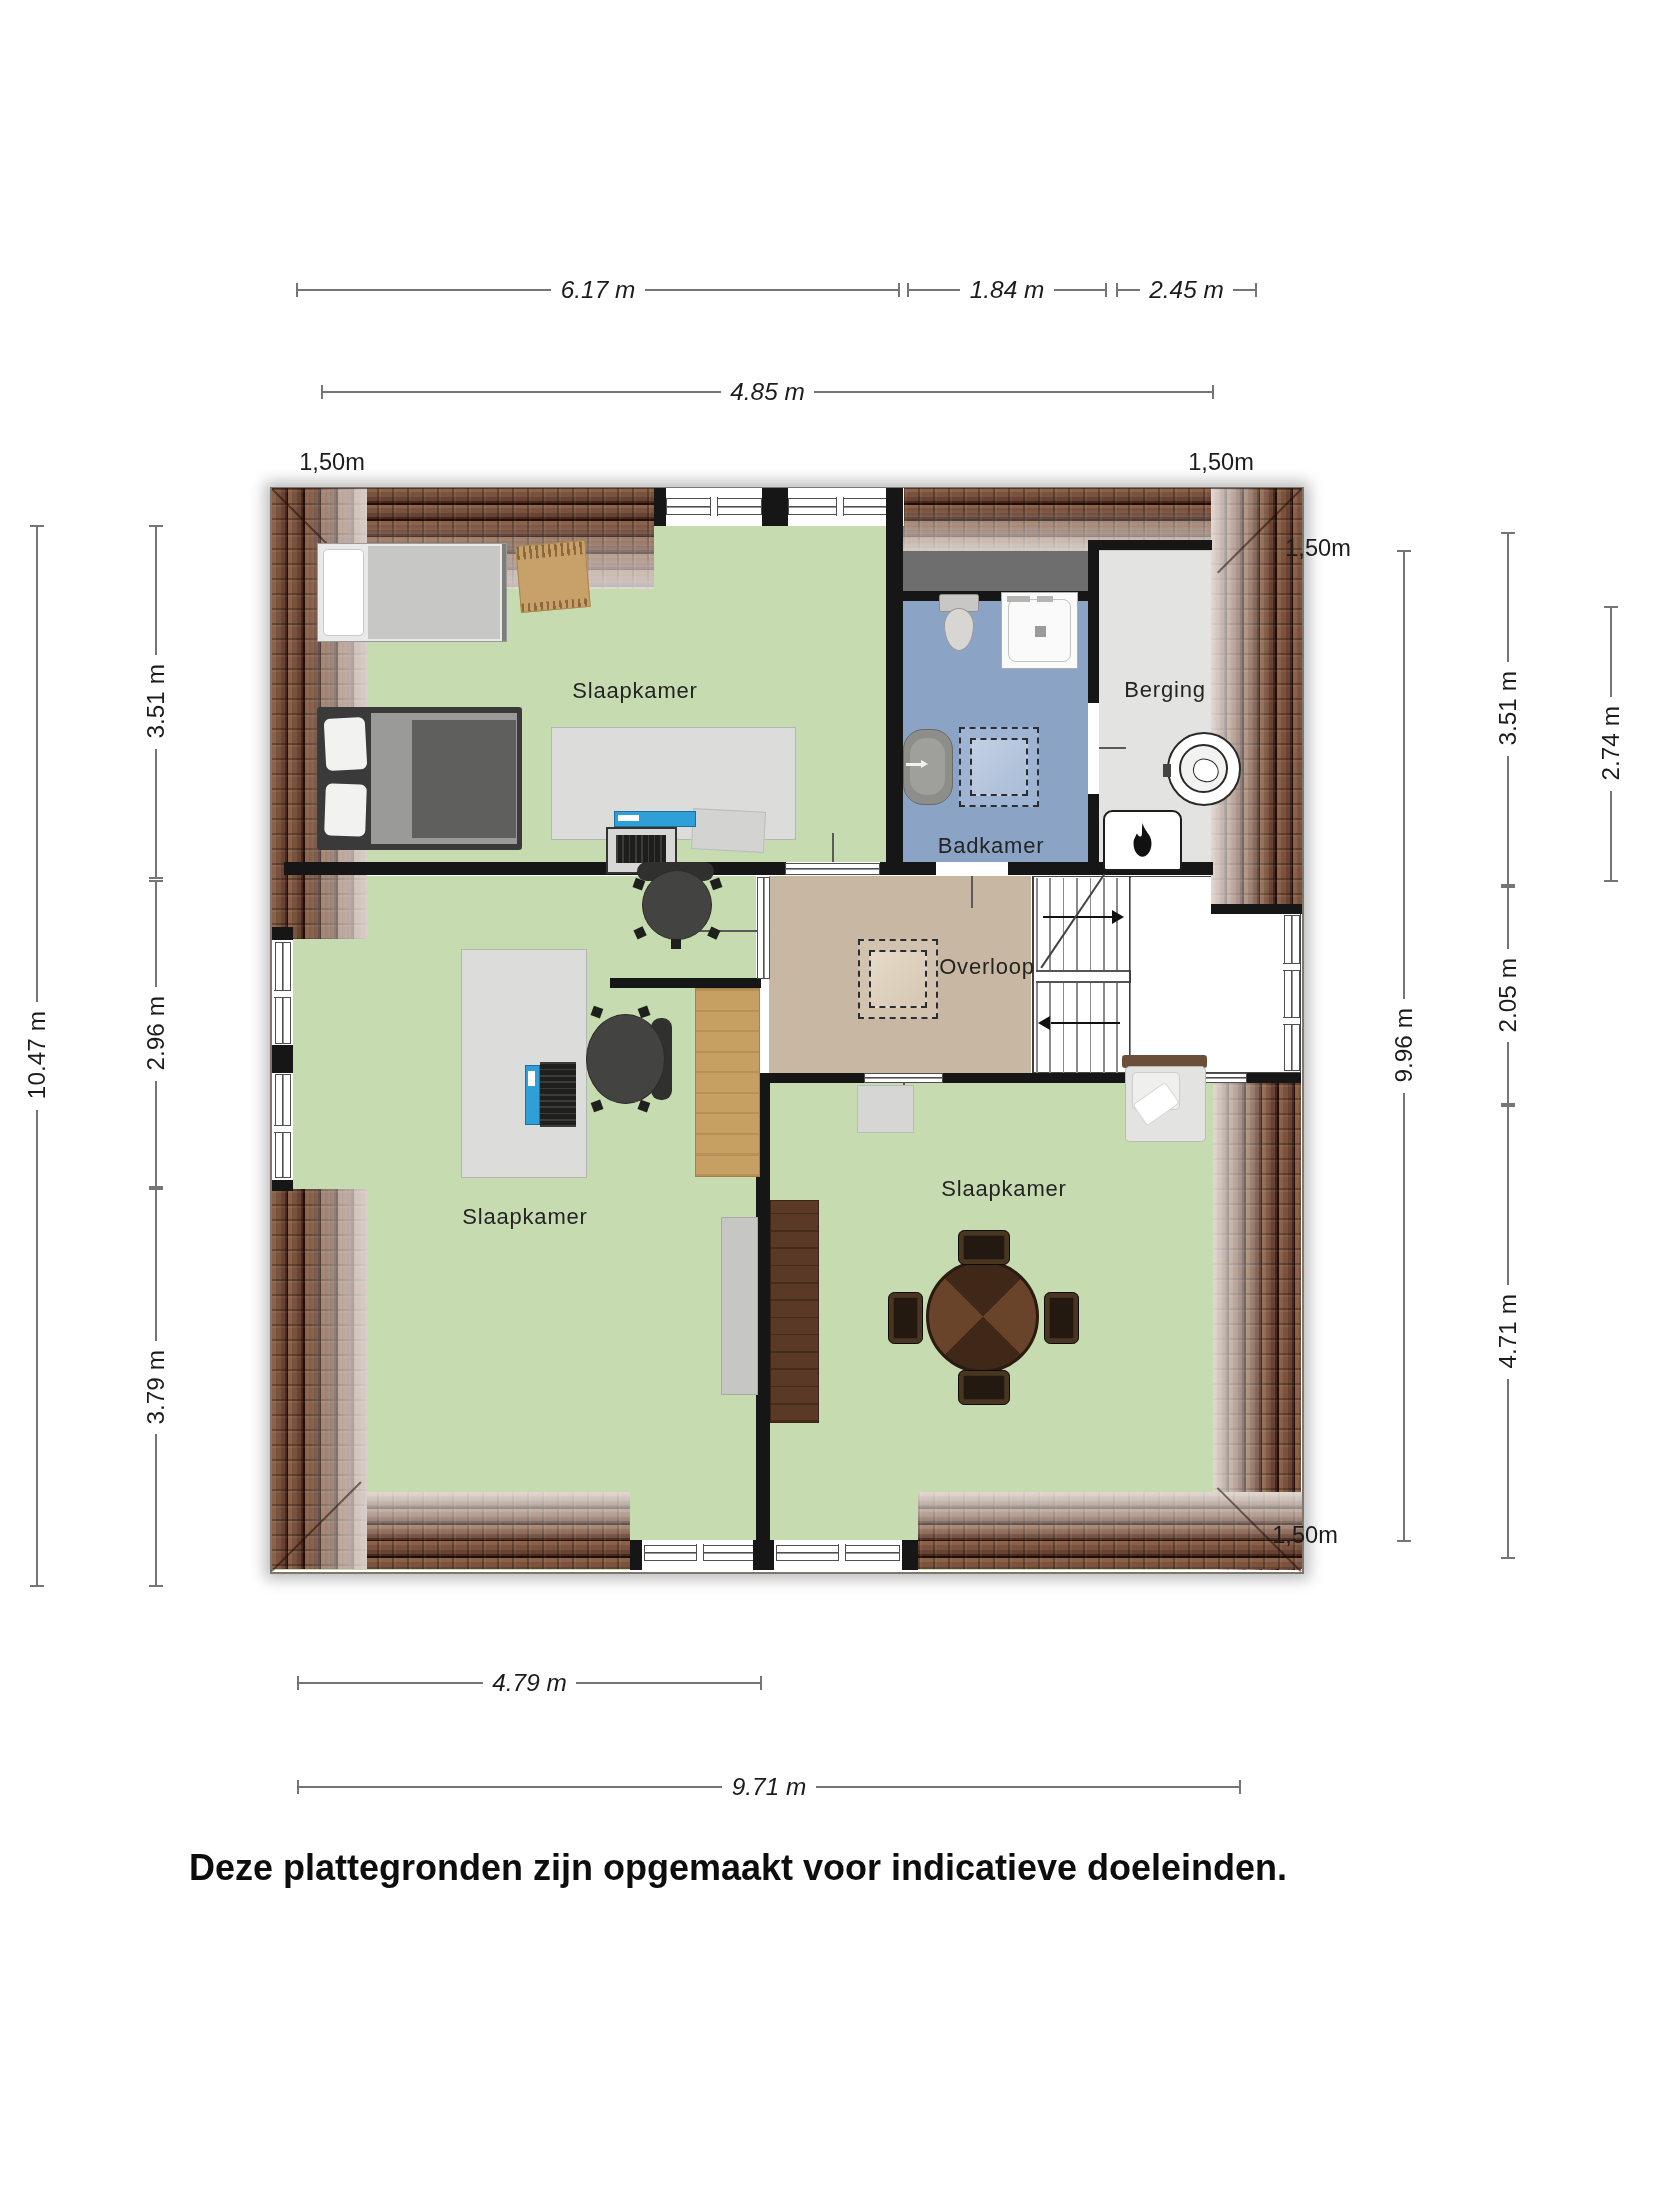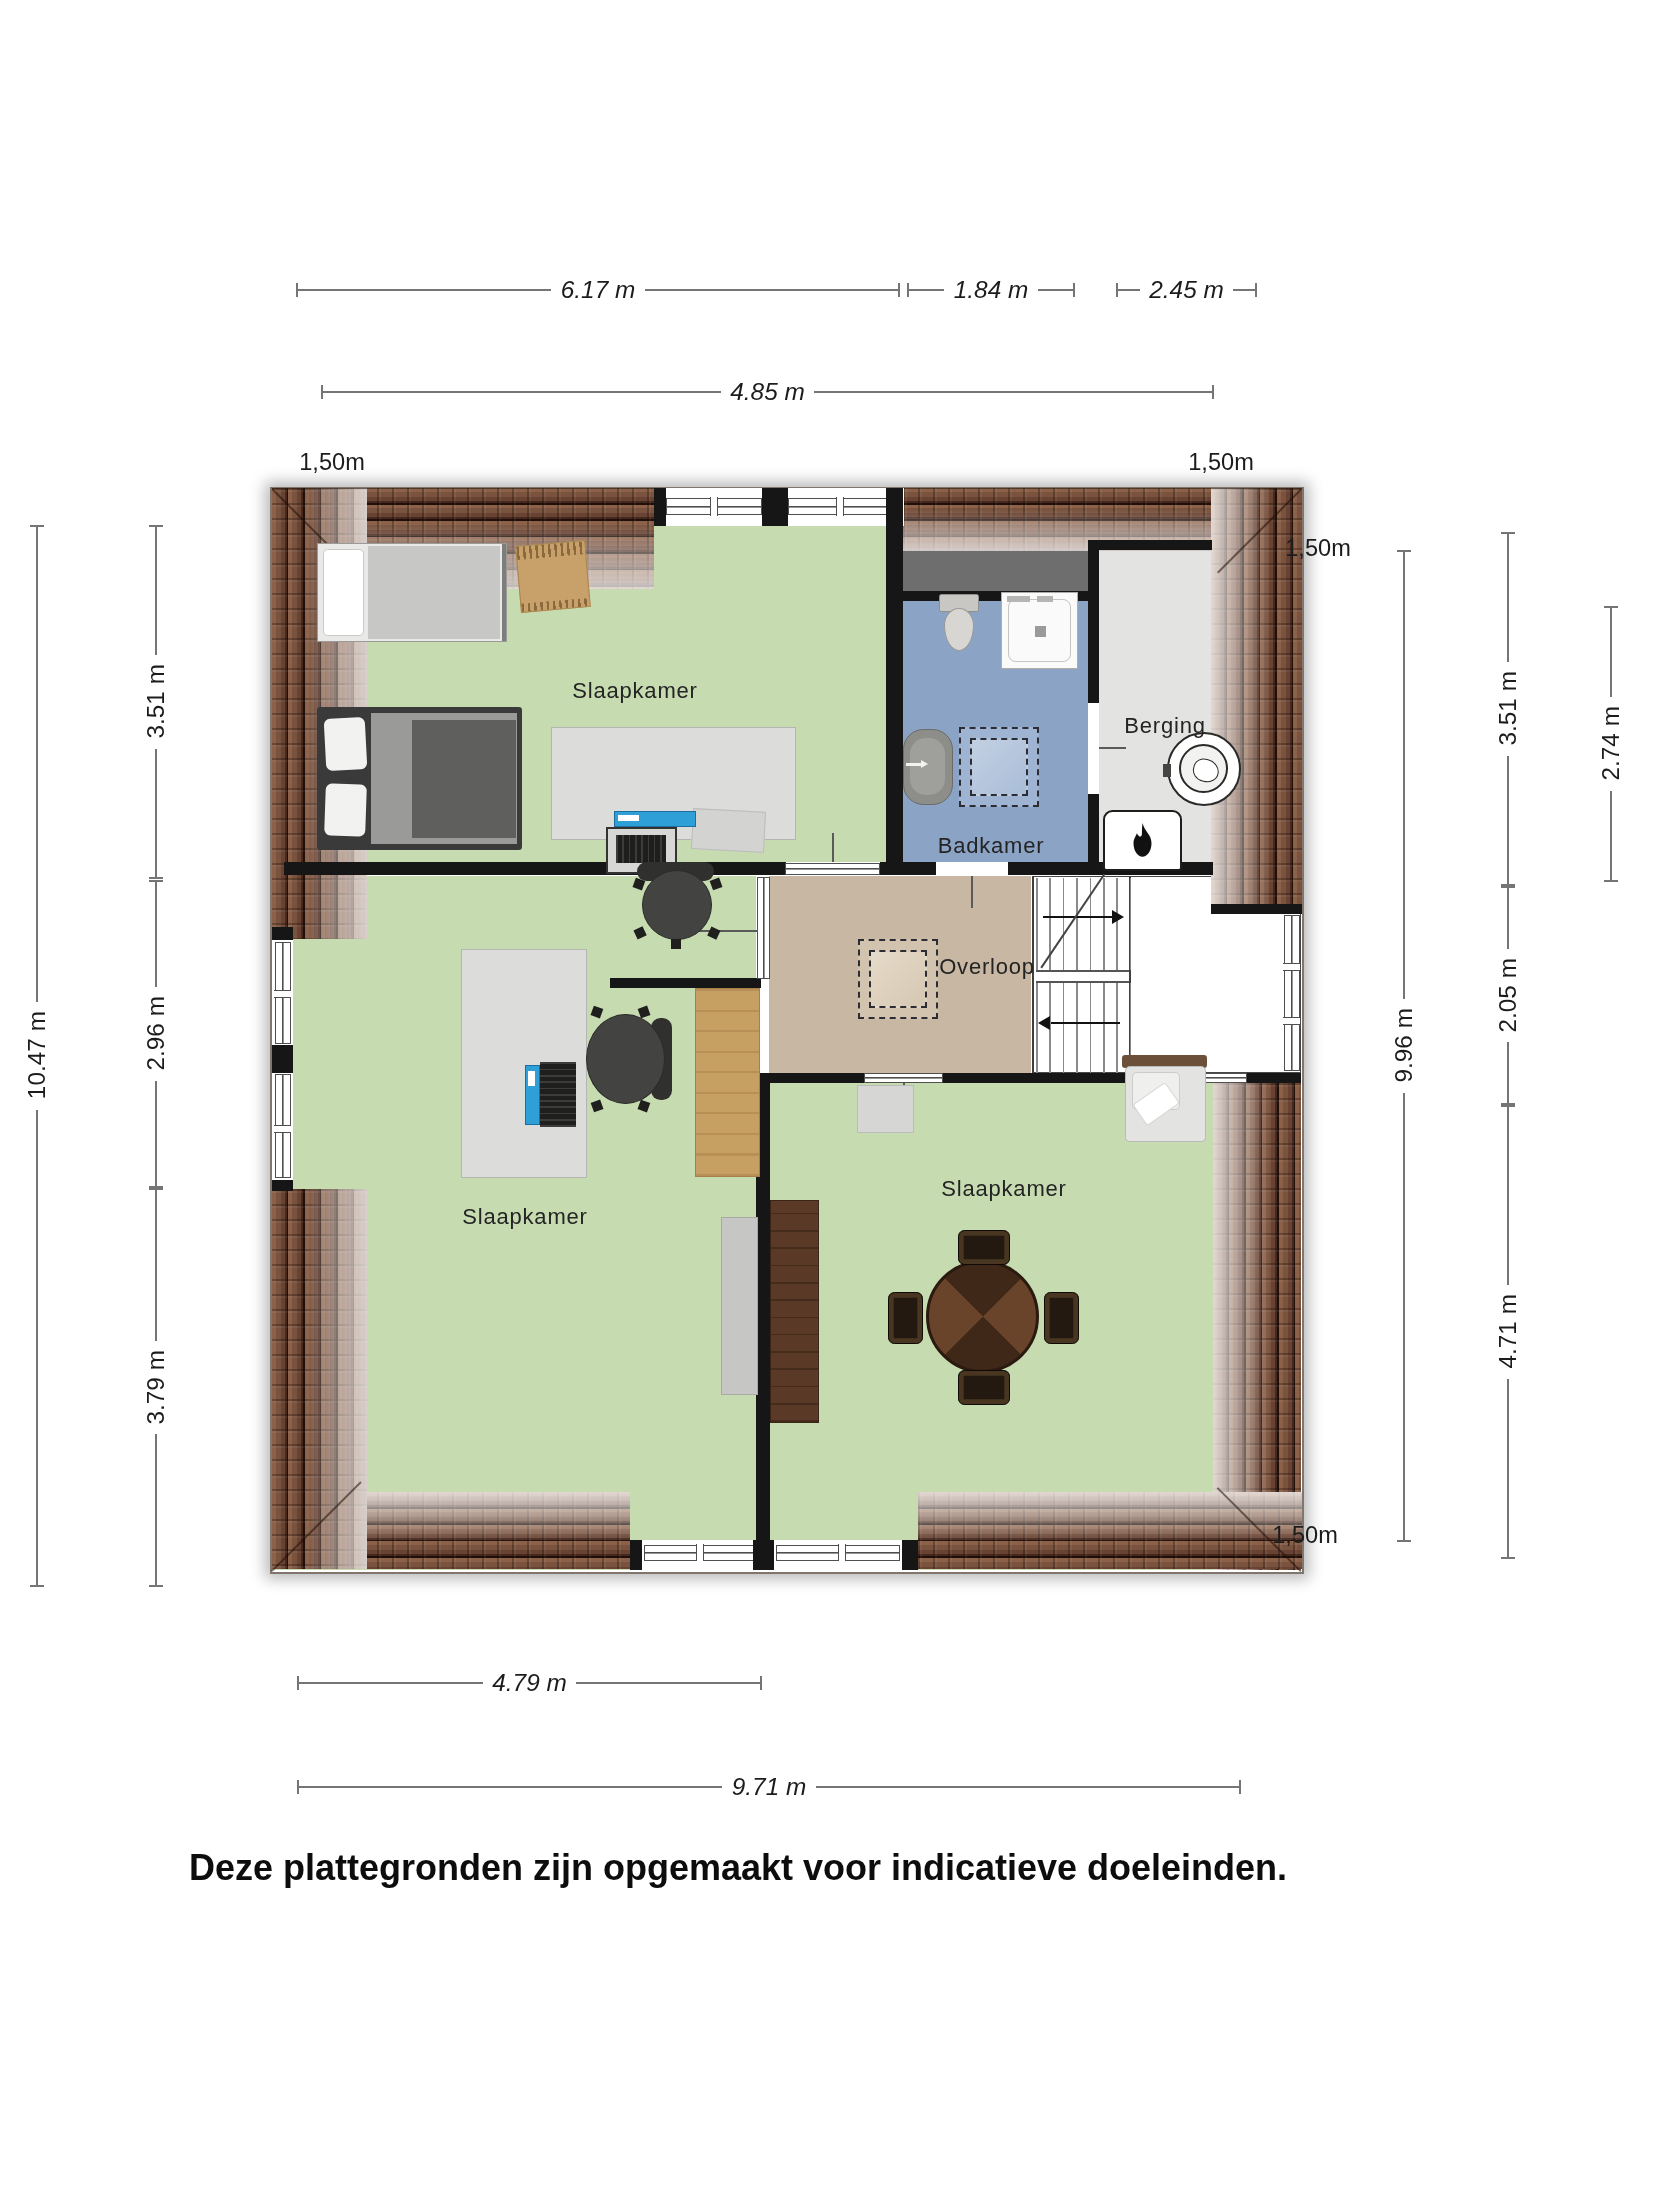--- a/index.html
+++ b/index.html
@@ -274,36 +274,36 @@
   <div class="fur" style="left:1103px;top:810px;width:79px;height:61px;background:#ffffff;border:2.4px solid #1d1d1b;border-radius:9.5px 9.5px 3.2px 3.2px;box-sizing:border-box;">
     <svg width="27" height="36" viewBox="0 0 24 32" style="position:absolute;left:23.6px;top:11px;">
       <path fill="#111" d="M12 0 C14 8 20 10 20 18 C20 25 16 30 12 30 C8 30 4 25 4 18 C4 14 6 12 7 9 C9 13 11.5 13 11.5 9 C11.5 6 11.5 3 12 0 Z"></path>
     </svg>
   </div>
 
   <div class="rlabel" style="left:635px;top:691px;">Slaapkamer</div>
   <div class="rlabel" style="left:525px;top:1217px;">Slaapkamer</div>
   <div class="rlabel" style="left:1004px;top:1189px;">Slaapkamer</div>
   <div class="rlabel" style="left:991px;top:846px;">Badkamer</div>
-  <div class="rlabel" style="left:1165px;top:690px;margin-top:36px;">Berging</div>
+  <div class="rlabel" style="left:1165px;top:690px;">Berging</div>
   <div class="rlabel" style="left:987px;top:967px;">Overloop</div>
 
   <div class="mark" style="left:332px;top:462px;">1,50m</div>
   <div class="mark" style="left:1221px;top:462px;">1,50m</div>
   <div class="mark" style="left:1318px;top:548px;">1,50m</div>
   <div class="mark" style="left:1305px;top:1535px;">1,50m</div>
 
   <div class="dim h" style="left:296px;top:274px;width:604px;">
     <div class="tk"></div>
       <div class="ln"></div>
       <div class="lb">6.17 m</div>
       <div class="ln"></div>
       <div class="tk"></div>
   </div>
-  <div class="dim h" style="left:907px;top:274px;width:168px;">
+  <div class="dim h" style="left:907px;top:274px;width:200px;">
     <div class="tk"></div>
       <div class="ln"></div>
       <div class="lb">1.84 m</div>
       <div class="ln"></div>
       <div class="tk"></div>
   </div>
   <div class="dim h" style="left:1116px;top:274px;width:141px;">
     <div class="tk"></div>
       <div class="ln"></div>
       <div class="lb">2.45 m</div>

